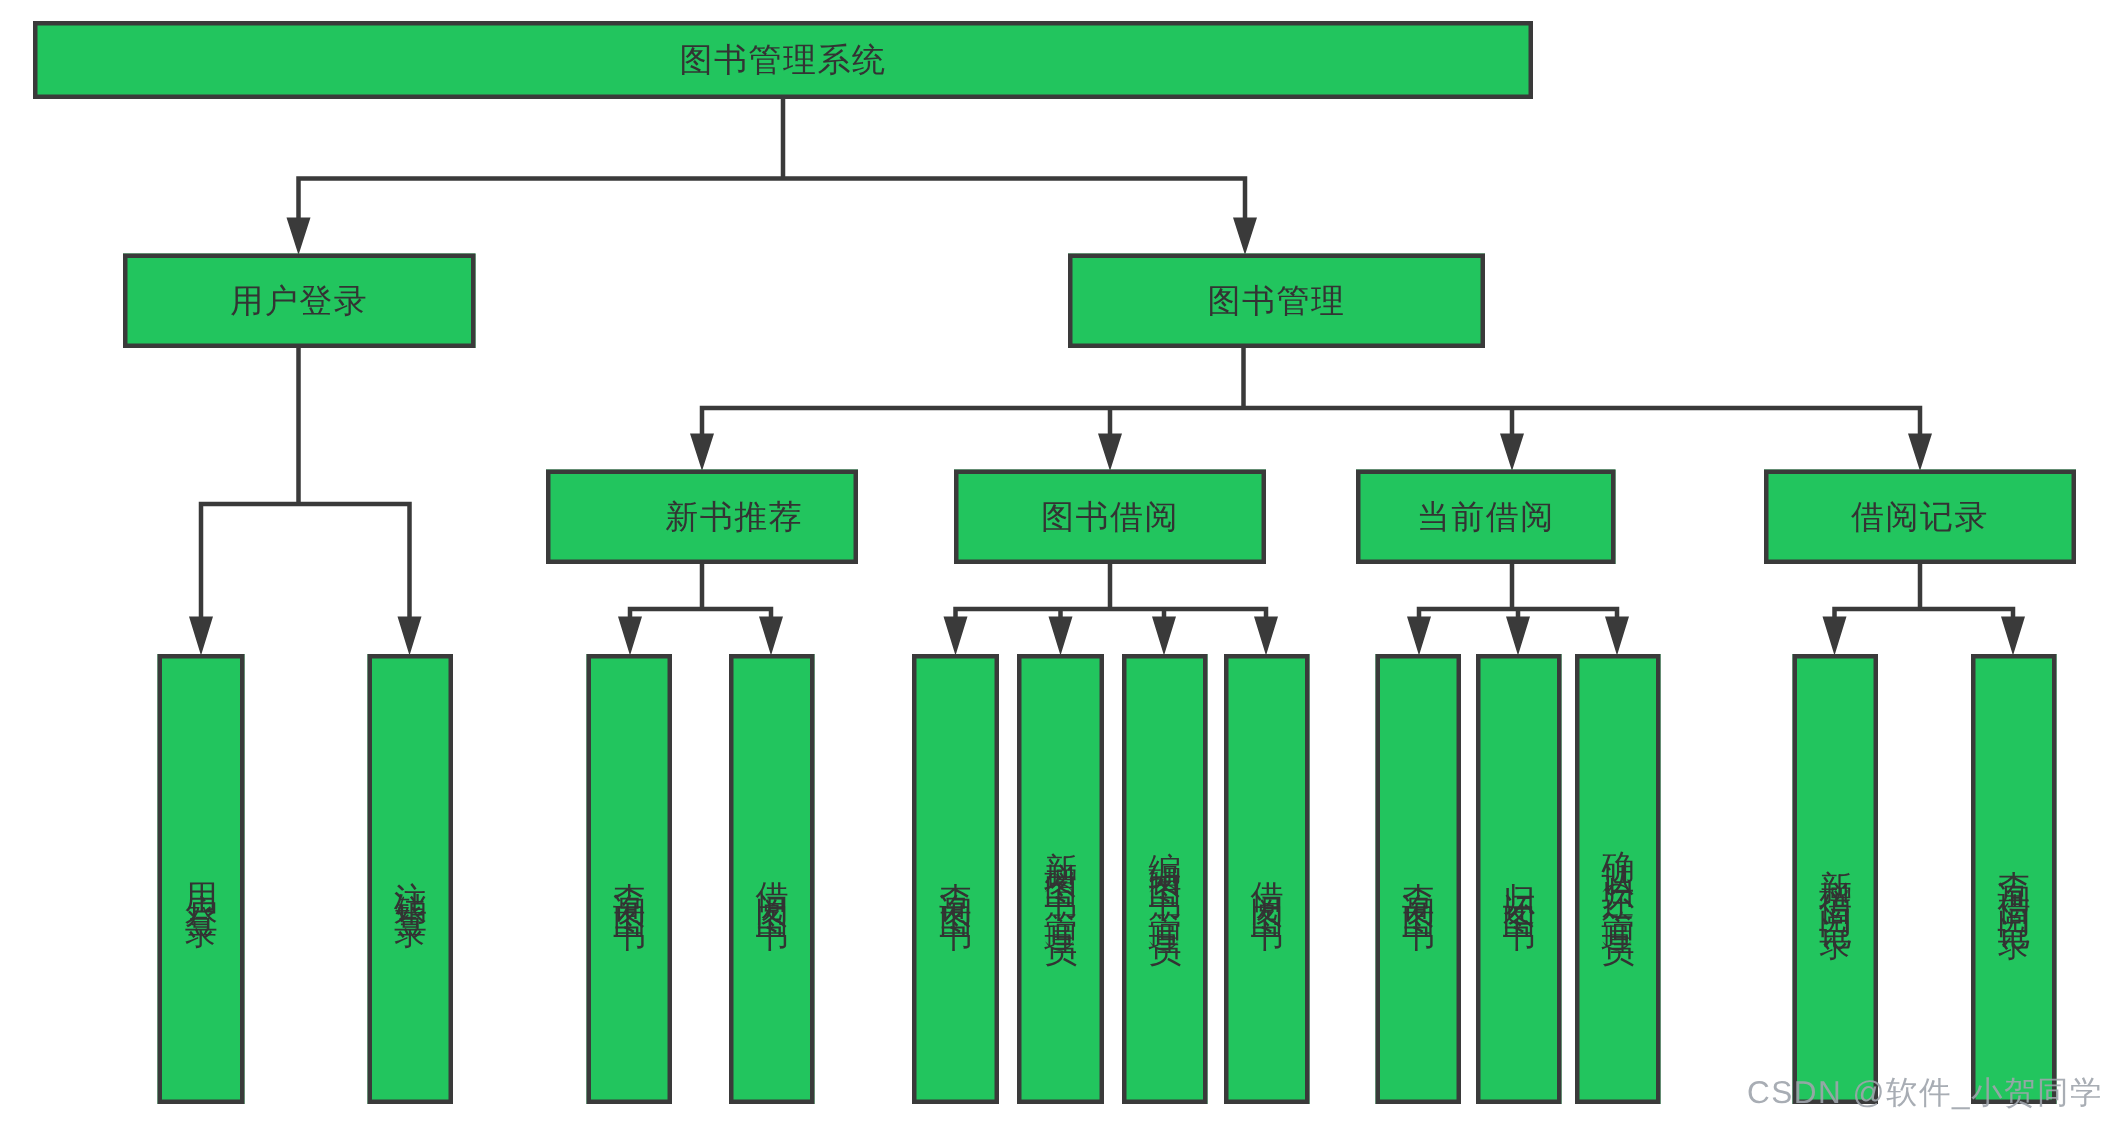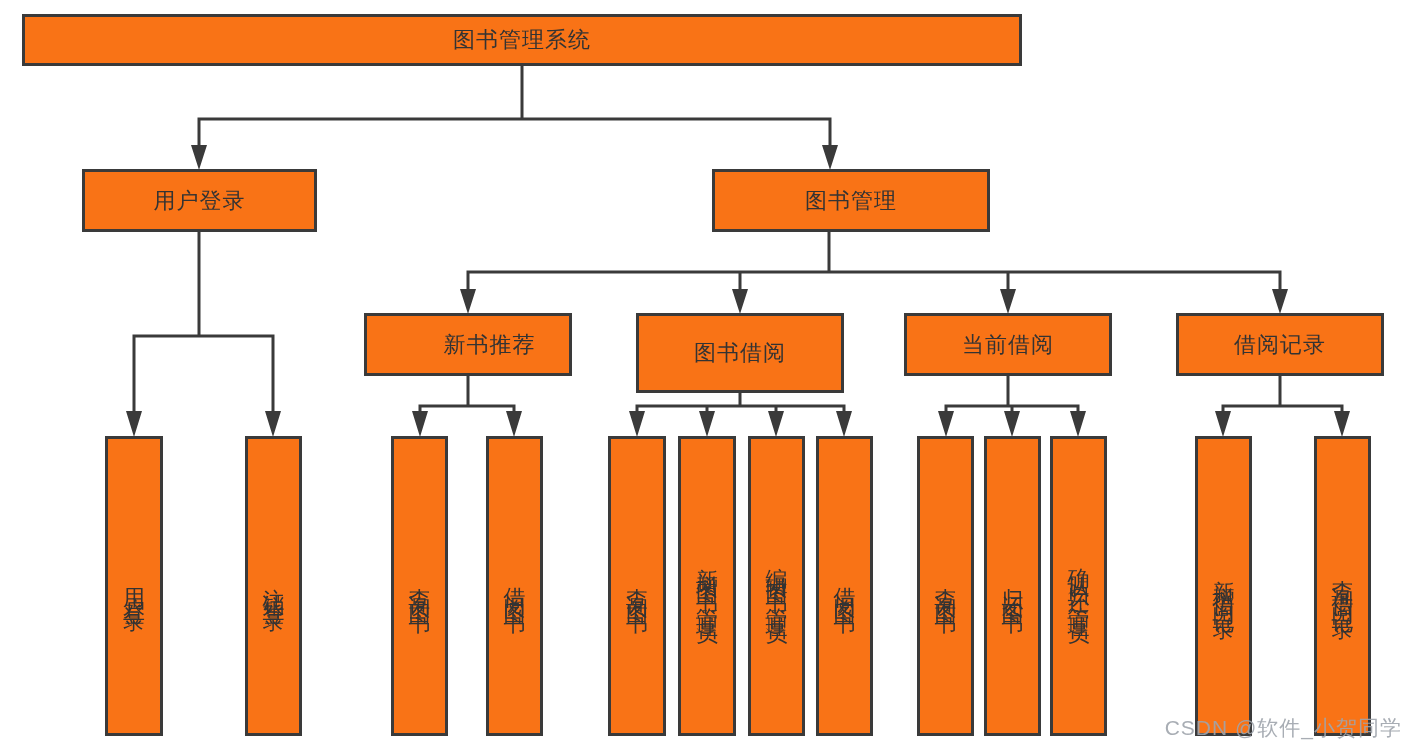--- a/index.html
+++ b/index.html
@@ -2,21 +2,21 @@
 <html><head>
 <meta charset="utf-8">
 <style>
   html,body{margin:0;padding:0;background:#fff;}
   #canvas{
     position:relative;width:1405px;height:747px;background:#ffffff;
     font-family:"Liberation Sans",sans-serif;overflow:hidden;
   }
   #connectors{position:absolute;left:0;top:0;z-index:1;}
   .node{
-    position:absolute;box-sizing:border-box;background:#f97316;
+    position:absolute;box-sizing:border-box;background:#22c55e;
     border:3px solid #3a3a3a;color:#333333;z-index:2;
     display:flex;align-items:center;justify-content:center;
   }
   .node .hlabel{
     font-size:22px;letter-spacing:1px;white-space:nowrap;
   }
   .node .vlabel{
     writing-mode:vertical-rl;text-orientation:mixed;
     font-size:22px;letter-spacing:8px;line-height:1.1;white-space:nowrap;
   }
@@ -60,24 +60,24 @@
   <div class="node" style="left:82px;top:169px;width:235px;height:63px;">
     <span class="hlabel">用户登录</span>
   </div>
   <div class="node" style="left:712px;top:169px;width:278px;height:63px;">
     <span class="hlabel">图书管理</span>
   </div>
 
   <div class="node" style="left:364px;top:313px;width:208px;height:63px;padding-left:43px;">
     <span class="hlabel">新书推荐</span>
   </div>
-  <div class="node" style="left:636px;top:313px;width:208px;height:80px;">
+  <div class="node" style="left:636px;top:313px;width:208px;height:63px;">
     <span class="hlabel">图书借阅</span>
   </div>
-  <div class="node" style="left:904px;top:313px;width:208px;height:63px;">
+  <div class="node" style="left:904px;top:313px;width:173px;height:63px;">
     <span class="hlabel">当前借阅</span>
   </div>
   <div class="node" style="left:1176px;top:313px;width:208px;height:63px;">
     <span class="hlabel">借阅记录</span>
   </div>
 
   <div class="node" style="left:105px;top:436px;width:58px;height:300px;">
     <span class="vlabel">用户登录</span>
   </div>
   <div class="node" style="left:245px;top:436px;width:57px;height:300px;">

